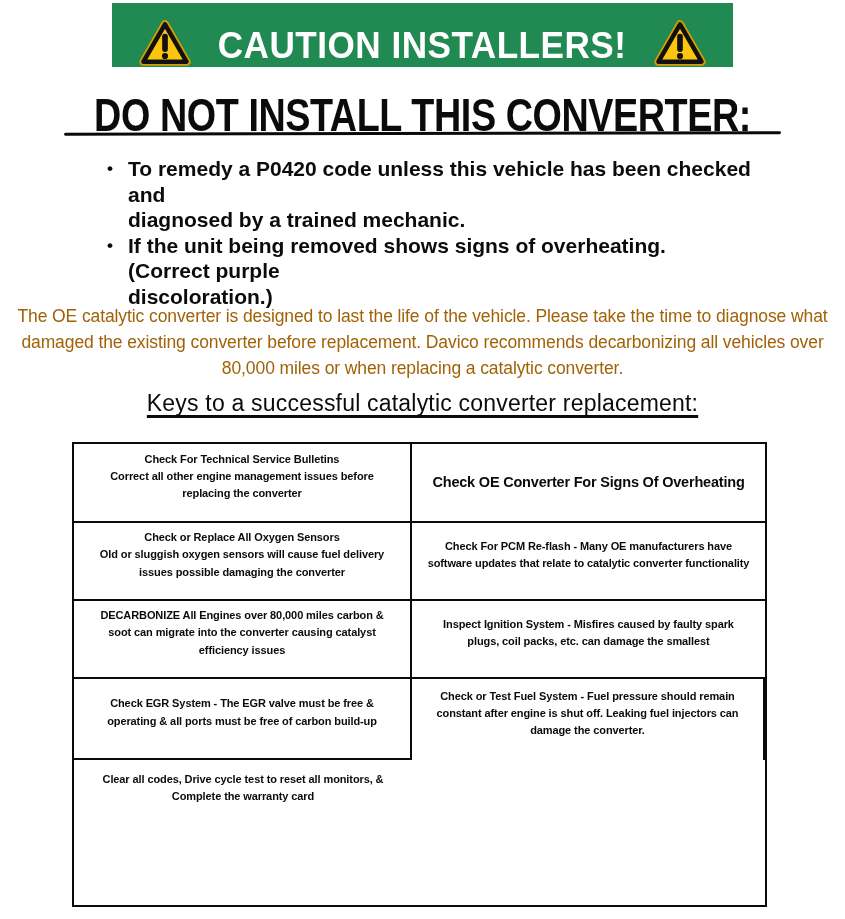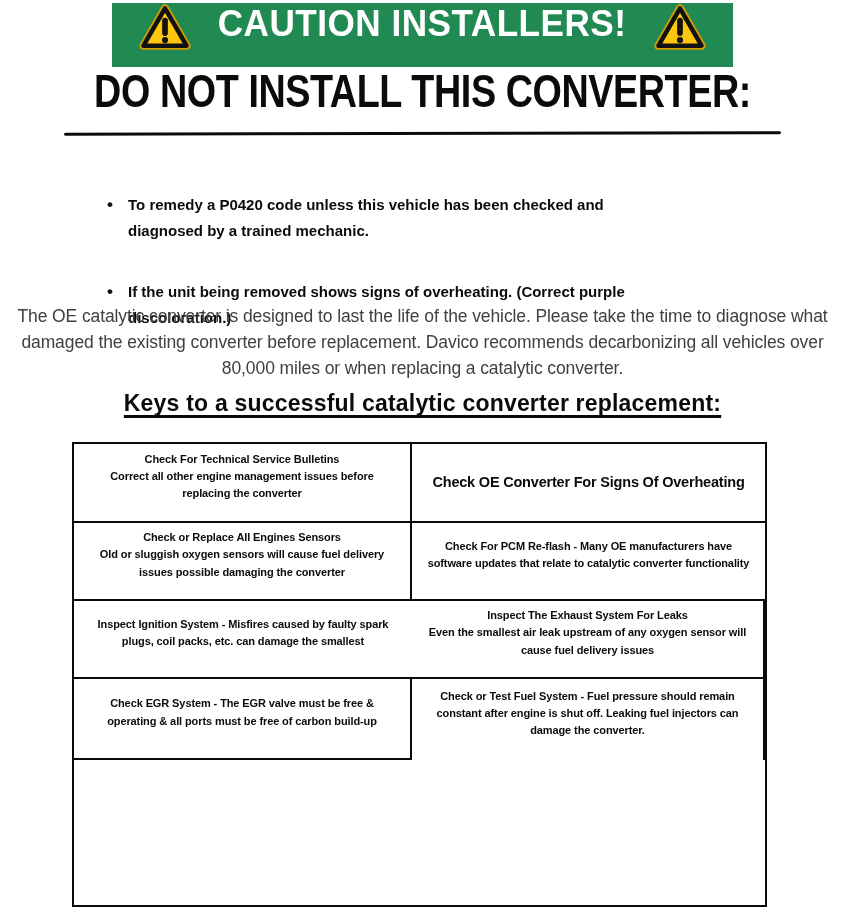--- a/index.html
+++ b/index.html
@@ -15,38 +15,38 @@
   }
 
   
   .banner {
     position: absolute;
     top: 3px;
     left: 112px;
     width: 621px;
     height: 64px;
     display: flex;
-    align-items: flex-start;
+    align-items: flex-end;
     justify-content: center;
     gap: 16px;
   }
   .banner-label {
     color: #ffffff;
     font-size: 37px;
     font-weight: bold;
     letter-spacing: 0.5px;
     transform: scaleX(0.95);
     white-space: nowrap;
   }
   .warn-icon { width: 52px; height: 48px; flex: 0 0 auto; }
 
   
   .main-heading {
     position: absolute;
-    top: 64px;
+    top: 88px;
     left: 0;
     width: 845px;
     text-align: center;
   }
   .main-heading span {
     display: inline-block;
     font-size: 46px;
     font-weight: bold;
     letter-spacing: -0.5px;
     transform: scaleX(0.82);
@@ -69,61 +69,60 @@
   .bullets {
     position: absolute;
     top: 156px;
     left: 104px;
     width: 648px;
     list-style: none;
   }
   .bullets li {
     position: relative;
     padding-left: 24px;
-    font-size: 15px;
+    font-size: 21px;
     font-weight: bold;
     line-height: 25.5px;
     margin-bottom: 0;
     white-space: pre-line;
-    margin-top: 36px;
   }
   .bullets li::before {
     content: "\2022";
     position: absolute;
     left: 3px;
     top: 0;
     font-size: 17px;
   }
 
   
   .paragraph {
     position: absolute;
     top: 303px;
     left: 12px;
     width: 821px;
     text-align: center;
     font-size: 17.5px;
     font-weight: 400;
     line-height: 26px;
-    color: #404040;
+    color: #a16207;
     letter-spacing: -0.1px;
   }
 
   
   .keys-heading {
     position: absolute;
     top: 390px;
     left: 0;
     width: 845px;
     text-align: center;
   }
   .keys-heading span {
     display: inline-block;
     font-size: 23px;
-    font-weight: bold;
+    font-weight: normal;
     letter-spacing: 0.2px;
     text-decoration: underline;
     text-decoration-thickness: 2.5px;
     text-underline-offset: 4px;
     text-decoration-skip-ink: none;
   }
 
   
   .tips-table {
     position: absolute;
@@ -195,27 +194,27 @@
 
   <div class="keys-heading">
     <span>Keys to a successful catalytic converter replacement:</span>
   </div>
 
   <div class="tips-table">
     <div class="cell col-left">Check For Technical Service Bulletins
 Correct all other engine management issues before replacing the converter</div>
     <div class="cell big">Check OE Converter For Signs Of Overheating</div>
 
-    <div class="cell col-left">Check or Replace All Engines Sensors
+    <div class="cell col-left">Check or Replace All Oxygen Sensors
 Old or sluggish oxygen sensors will cause fuel delivery issues possible damaging the converter</div>
     <div class="cell">Check For PCM Re-flash - Many OE manufacturers have software updates that relate to catalytic converter functionality</div>
 
+    <div class="cell col-left">DECARBONIZE All Engines over 80,000 miles carbon &amp; soot can migrate into the converter causing catalyst efficiency issues</div>
     <div class="cell">Inspect Ignition System - Misfires caused by faulty spark plugs, coil packs, etc. can damage the smallest</div>
 
-    <div class="cell col-left">Inspect The Exhaust System For Leaks
-Even the smallest air leak upstream of any oxygen sensor will cause fuel delivery issues</div>
 
     <div class="cell col-left">Check EGR System - The EGR valve must be free &amp; operating &amp; all ports must be free of carbon build-up</div>
 
     <div class="cell col-left row-last">Check or Test Fuel System - Fuel pressure should remain constant after engine is shut off. Leaking fuel injectors can damage the converter.</div>
+    <div class="cell row-last">Clear all codes, Drive cycle test to reset all monitors, &amp; Complete the warranty card</div>
   </div>
 
 </div>
 
 </body></html>

